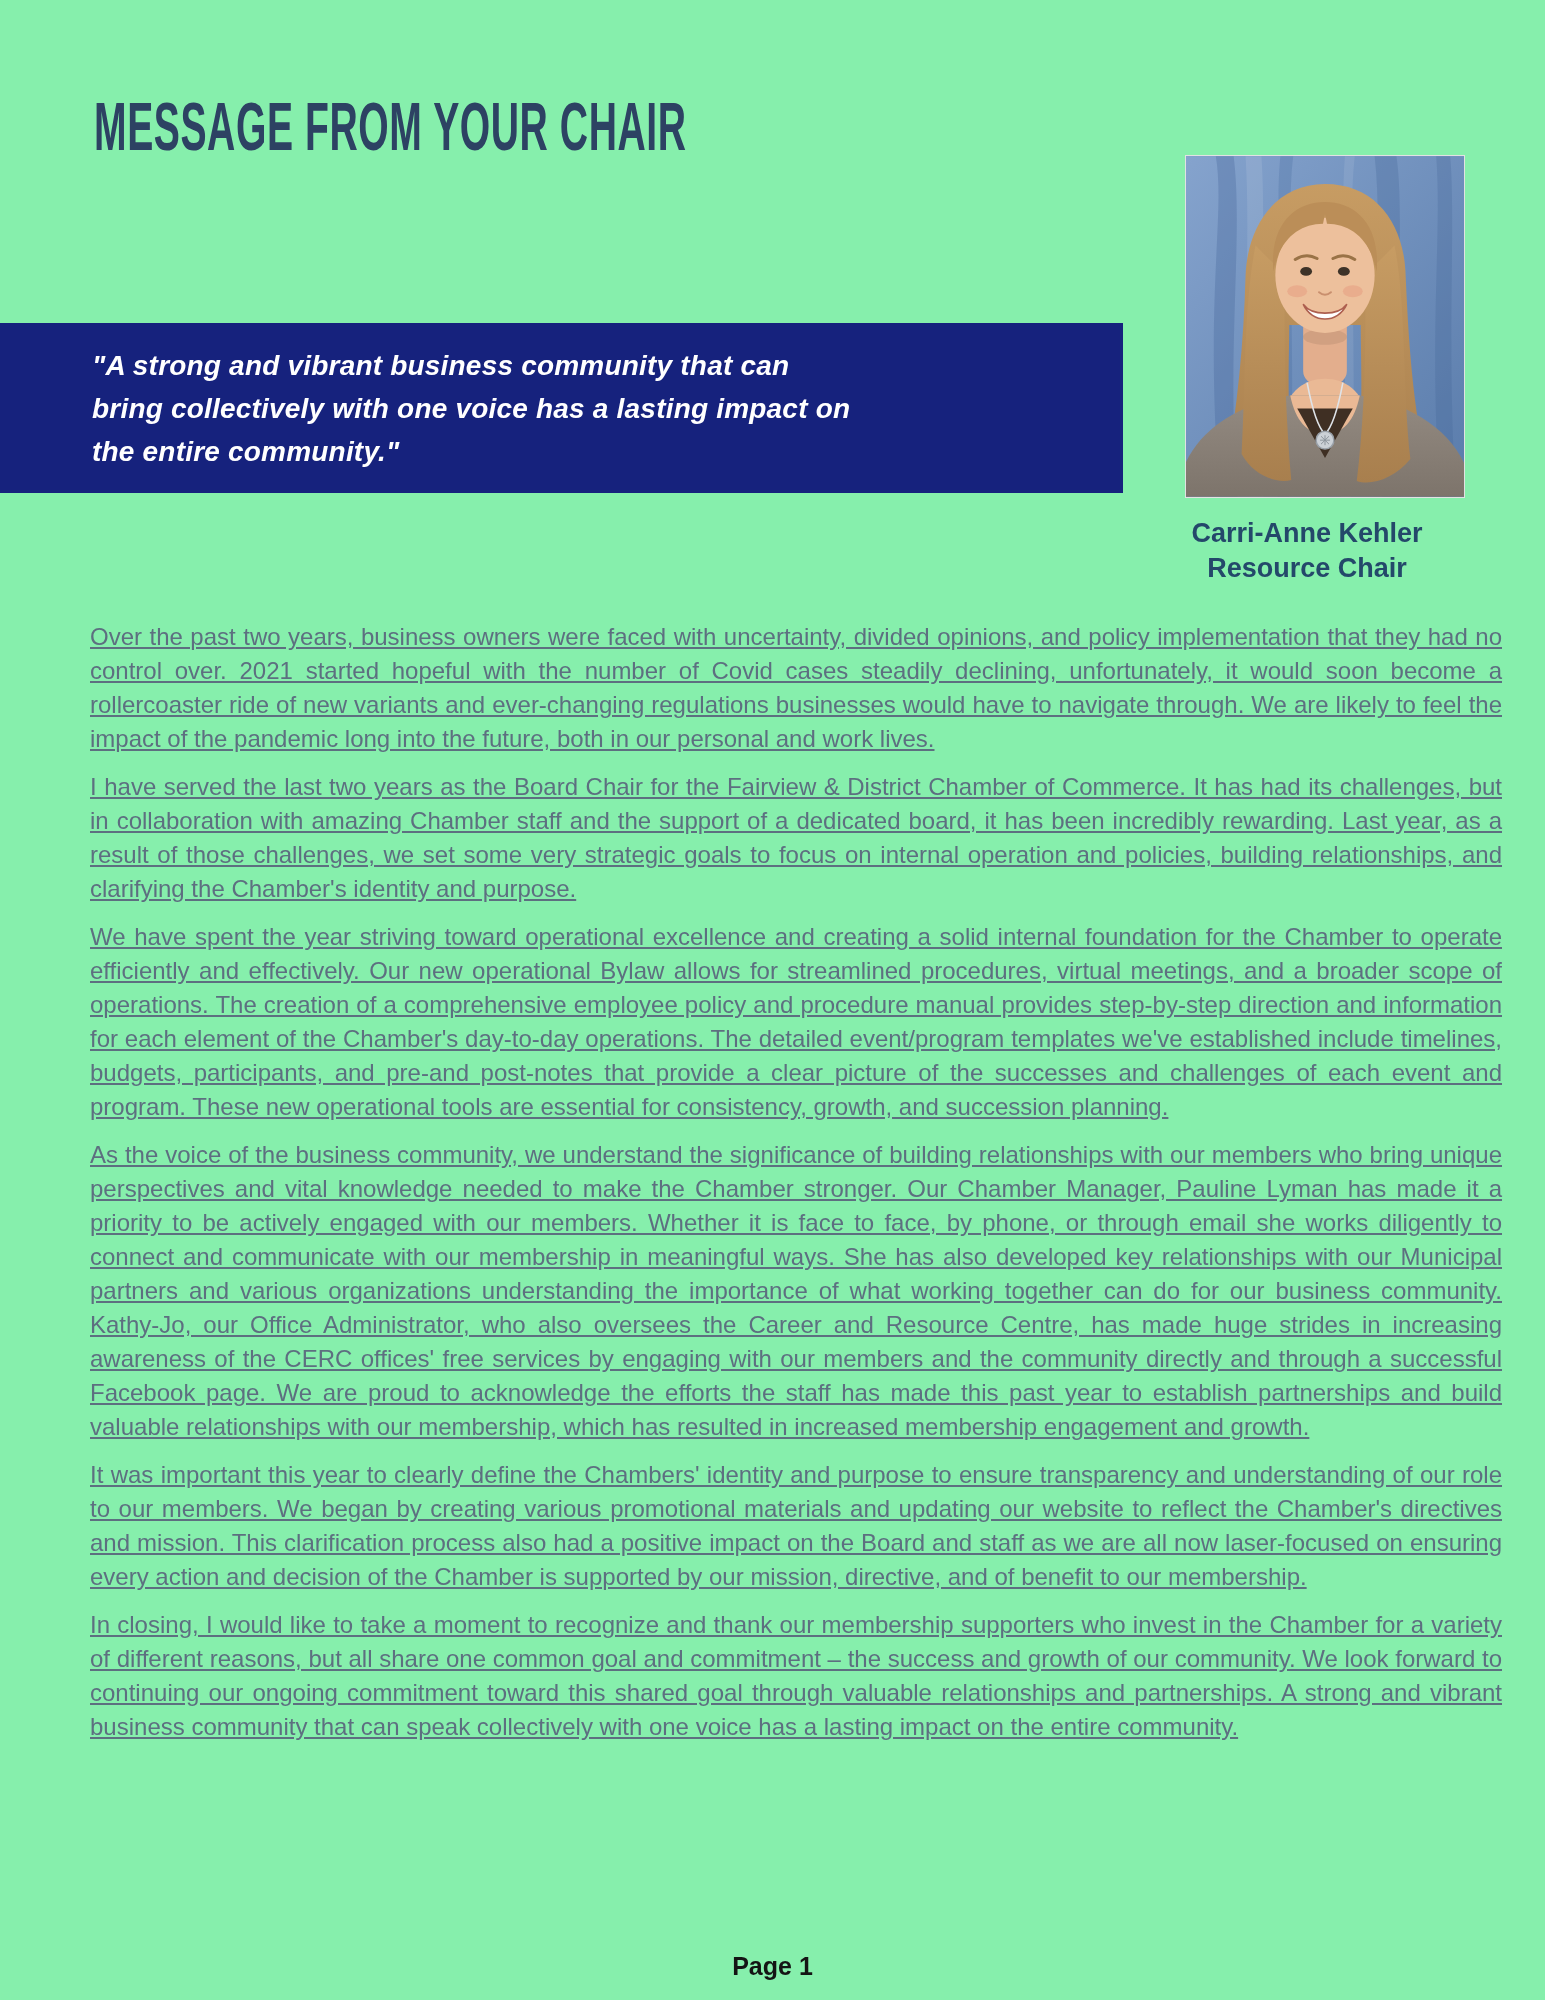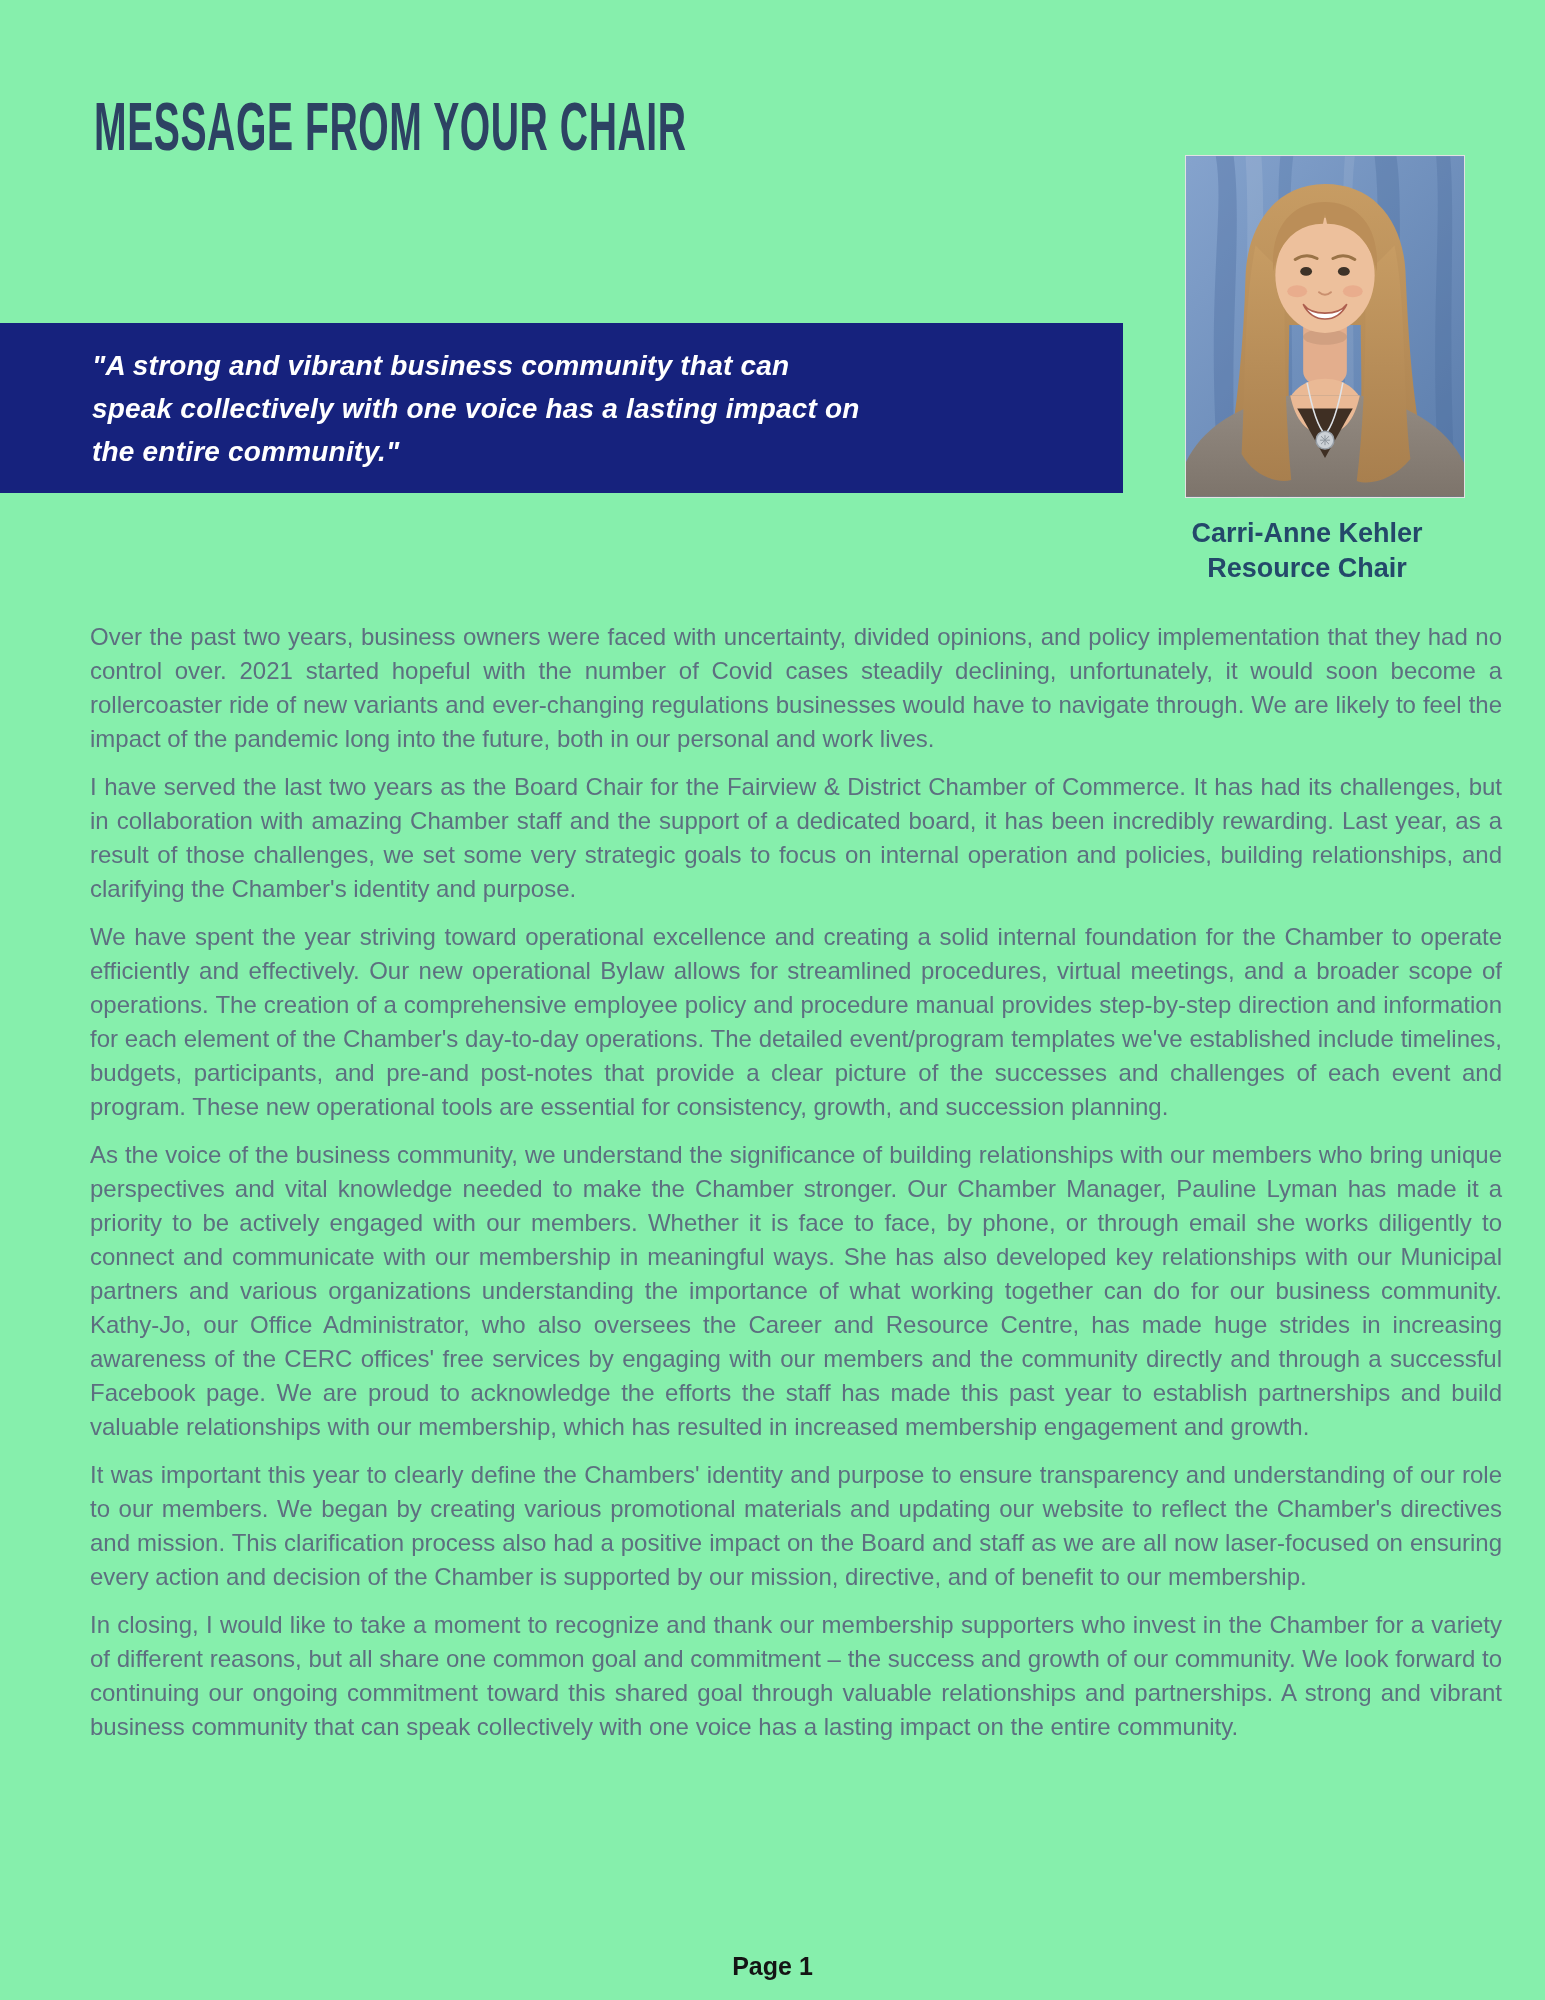--- a/index.html
+++ b/index.html
@@ -72,21 +72,21 @@
   .article {
     position: absolute;
     left: 90px;
     top: 620px;
     width: 1412px;
     color: #5d6f80;
     font-size: 24px;
     line-height: 34px;
     text-align: justify;
   }
-  .article p { margin-bottom: 14px; }
+  .article p { margin-bottom: 14px; text-decoration: underline; }
 
   
   .page-footer {
     position: absolute;
     left: 0;
     top: 1952px;
     width: 1545px;
     text-align: center;
     color: #141414;
     font-weight: bold;
@@ -96,21 +96,21 @@
 </head>
 <body>
 
 <div class="page">
 
   <h1 class="chair-title">MESSAGE FROM YOUR CHAIR</h1>
 
   <div class="quote-banner">
     <div class="quote-text">
       <span class="quote-line">"A strong and vibrant business community that can</span>
-      <span class="quote-line">speak collectively with one voice has a lasting impact on</span>
+      <span class="quote-line">bring collectively with one voice has a lasting impact on</span>
       <span class="quote-line">the entire community."</span>
     </div>
   </div>
 
   <figure class="chair-figure">
     <svg class="chair-photo" viewBox="0 0 280 343" xmlns="http://www.w3.org/2000/svg" role="img">
       <defs>
         <linearGradient id="bgGrad" x1="0" y1="0" x2="1" y2="1">
           <stop offset="0" stop-color="#85a3cd"></stop>
           <stop offset="1" stop-color="#5a7cab"></stop>

